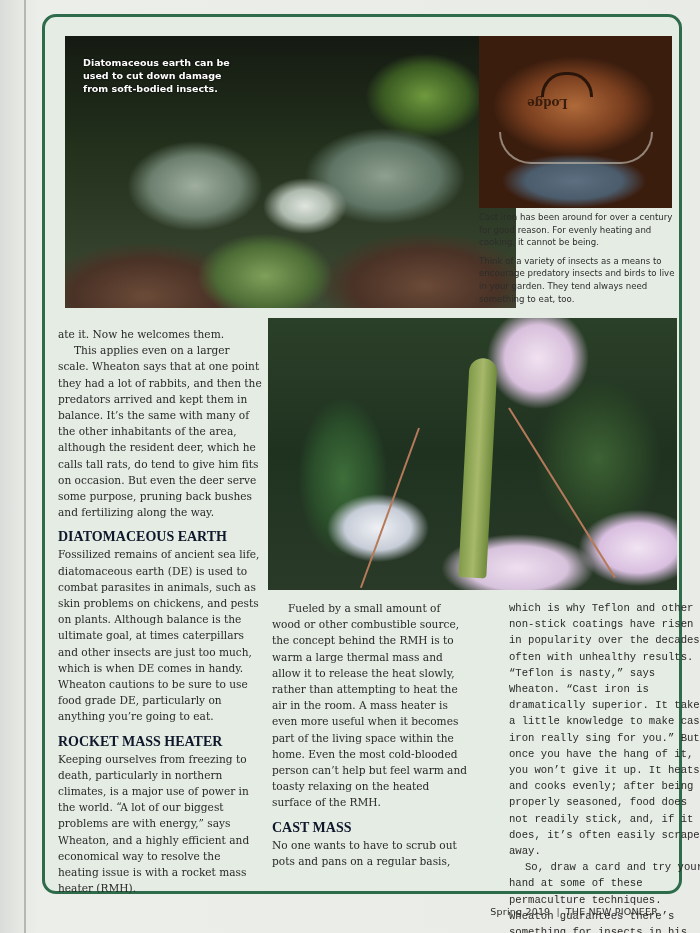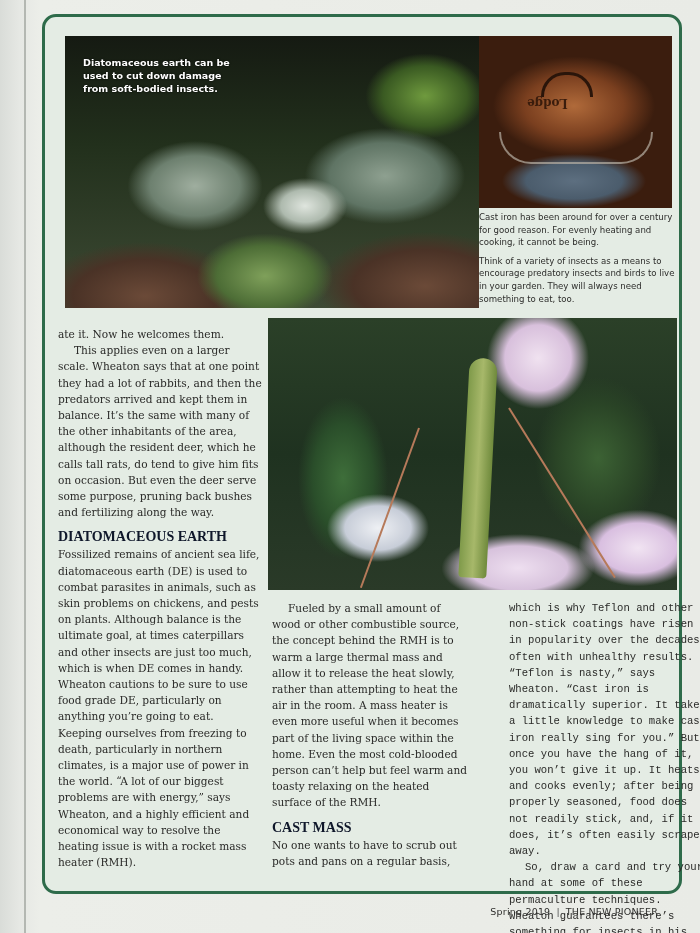--- a/index.html
+++ b/index.html
@@ -27,20 +27,21 @@
     left:65px; top:36px; width:414px; height:272px;
     background:
       radial-gradient(ellipse 60px 40px at 240px 170px, #dfe5de 0%, #aebaae 40%, transparent 70%),
       radial-gradient(ellipse 90px 60px at 130px 150px, #9fae9f 0%, #6d806f 50%, transparent 75%),
       radial-gradient(ellipse 100px 60px at 320px 140px, #8ea090 0%, #5f7464 55%, transparent 80%),
       radial-gradient(ellipse 80px 50px at 200px 240px, #7fa05a 0%, #4d6d36 60%, transparent 85%),
       radial-gradient(ellipse 70px 50px at 360px 60px, #6f9a3e 0%, #3a5a22 60%, transparent 85%),
       radial-gradient(ellipse 120px 60px at 80px 260px, #6b4a38 0%, #4a3226 60%, transparent 90%),
       radial-gradient(ellipse 120px 60px at 360px 250px, #6b4a38 0%, #4a3226 60%, transparent 90%),
       linear-gradient(180deg, #151a12 0%, #22301c 40%, #3d4a34 100%);
+    padding-left: 37px;
   }
   .photo-cabbage .caption-overlay {
     position:absolute; left:18px; top:20px; width:150px;
     color:#fff; font-family:"DejaVu Sans", "Liberation Sans", sans-serif;
     font-size:9.5px; line-height:13px; font-weight:bold;
     text-shadow:0 0 2px #000;
   }
   
   .photo-castiron {
     left:479px; top:36px; width:193px; height:172px;
@@ -140,34 +141,35 @@
 </div>
 
 <div class="photo photo-castiron">
   <div class="handle"></div>
   <div class="brand">Lodge</div>
   <div class="bail"></div>
 </div>
 
 <div class="side-captions">
   <p>Cast iron has been around for over a century for good reason. For evenly heating and cooking, it cannot be being.</p>
-  <p>Think of a variety of insects as a means to encourage predatory insects and birds to live in your garden. They will always need something to eat, too.</p>
+  <p>Think of a variety of insects as a means to encourage predatory insects and birds to live in your garden. They tend always need something to eat, too.</p>
 </div>
 
 <div class="photo photo-grasshopper">
   <div class="leg1"></div>
   <div class="body"></div>
   <div class="leg2"></div>
 </div>
 
 <div class="col col1">
   <p class="noindent">ate it. Now he welcomes them.</p>
   <p>This applies even on a larger scale. Wheaton says that at one point they had a lot of rabbits, and then the predators arrived and kept them in balance. It’s the same with many of the other inhabitants of the area, although the resident deer, which he calls tall rats, do tend to give him fits on occasion. But even the deer serve some purpose, pruning back bushes and fertilizing along the way.</p>
   <h2 class="section">DIATOMACEOUS EARTH</h2>
   <p class="noindent">Fossilized remains of ancient sea life, diatomaceous earth (DE) is used to combat parasites in animals, such as skin problems on chickens, and pests on plants. Although balance is the ultimate goal, at times caterpillars and other insects are just too much, which is when DE comes in handy. Wheaton cautions to be sure to use food grade DE, particularly on anything you’re going to eat.</p>
+  <h2 class="section">ROCKET MASS HEATER</h2>
   <p class="noindent">Keeping ourselves from freezing to death, particularly in northern climates, is a major use of power in the world. “A lot of our biggest problems are with energy,” says Wheaton, and a highly efficient and economical way to resolve the heating issue is with a rocket mass heater (RMH).</p>
 </div>
 
 <div class="col col2">
   <p>Fueled by a small amount of wood or other combustible source, the concept behind the RMH is to warm a large thermal mass and allow it to release the heat slowly, rather than attempting to heat the air in the room. A mass heater is even more useful when it becomes part of the living space within the home. Even the most cold-blooded person can’t help but feel warm and toasty relaxing on the heated surface of the RMH.</p>
   <h2 class="section">CAST MASS</h2>
   <p class="noindent">No one wants to have to scrub out pots and pans on a regular basis,</p>
 </div>
 
 <div class="col col3">

